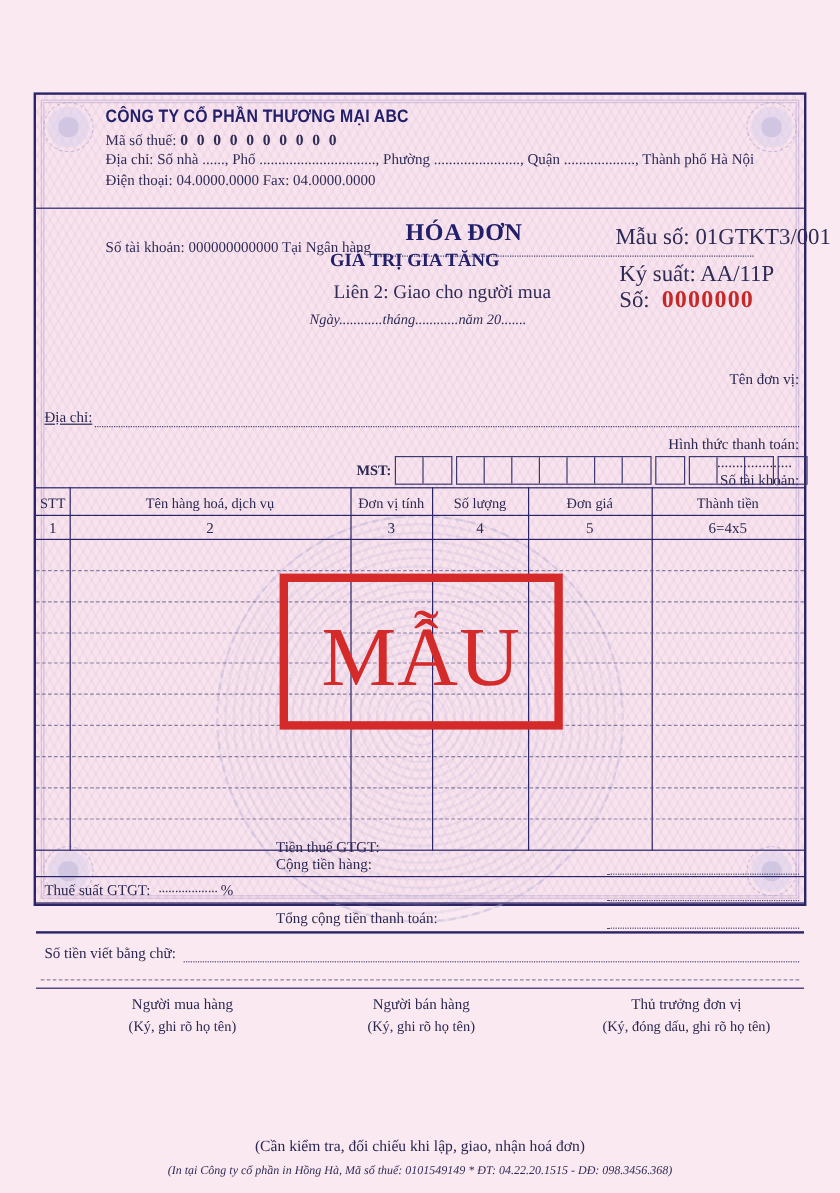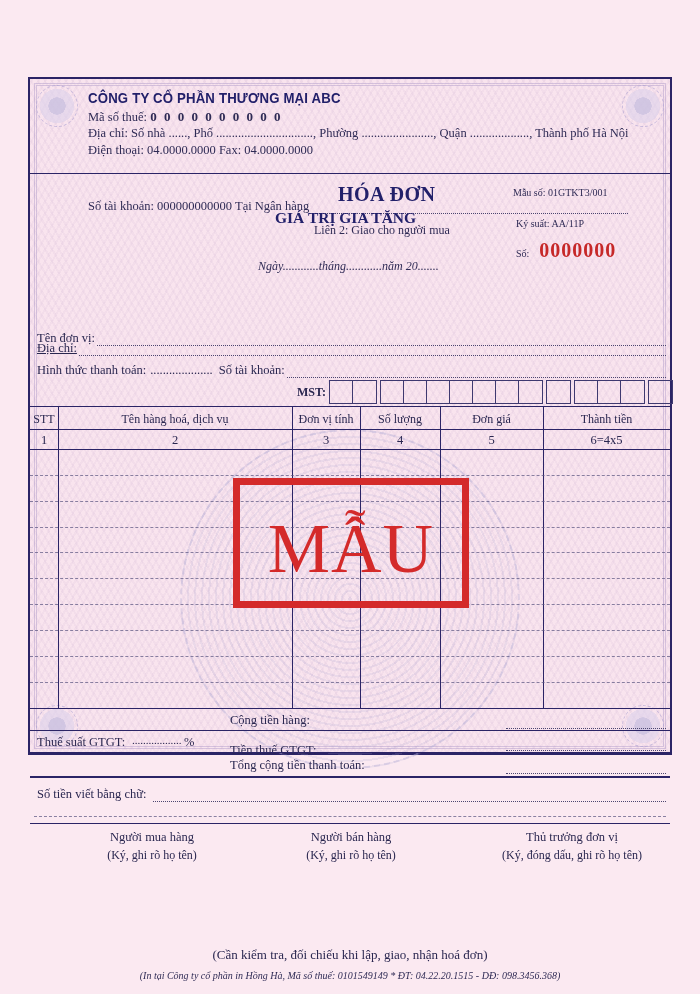--- a/index.html
+++ b/index.html
@@ -29,21 +29,21 @@
   
   .company-name { left: 58px; top: 10px; font-family: "Liberation Sans", sans-serif; font-weight: bold; font-size: 15px; color: #22206a; transform: scaleX(0.88); transform-origin: left; letter-spacing: 0.2px; }
   .hdr-line { font-size: 12.5px; color: #2f2b55; }
   .bold-digits { font-weight: bold; letter-spacing: 2px; font-size: 13px; }
   .hline { position: absolute; left: 0; right: 0; height: 0; border-top: 1.5px solid #2b2466; }
   .dots { display: inline-block; border-bottom: 1px dotted #4b4670; height: 10px; vertical-align: baseline; }
 
   
   .title-main { font-weight: bold; font-size: 20px; color: #22206a; letter-spacing: 0.5px; margin-left: 38px; }
   .title-sub { font-weight: bold; font-size: 15.5px; color: #22206a; }
-  .meta { font-size: 10px; color: #2f2b55; }
+  .meta { font-size: 19px; color: #2f2b55; }
   .serial { font-weight: bold; font-size: 20px; color: #c62828; letter-spacing: 1px; }
   .italic { font-style: italic; }
 
   
   .buyer-row { position: absolute; left: 7px; right: 4px; font-size: 12.5px; display: flex; align-items: flex-end; }
   .buyer-row .fill { flex: 1; border-bottom: 1px dotted #4b4670; margin-left: 2px; height: 10px; }
 
   
   .mst { position: absolute; top: 301px; left: 267px; display: flex; align-items: center; }
   .mst-label { font-weight: bold; font-size: 12px; margin-right: 3px; }
@@ -95,39 +95,39 @@
   <div class="abs hdr-line" style="left:58px;top:47px;">Địa chỉ: Số nhà ......, Phố ..............................., Phường ......................., Quận ..................., Thành phố Hà Nội</div>
   <div class="abs hdr-line" style="left:58px;top:64px;">Điện thoại: 04.0000.0000   Fax: 04.0000.0000</div>
   <div class="abs hdr-line" style="left:58px;top:80px;display:flex;align-items:flex-end;width:540px;margin-top:40px;">
     <span>Số tài khoản: 000000000000 Tại Ngân hàng</span>
     <span class="dots" style="flex:1;margin-left:4px;"></span>
   </div>
   <div class="hline" style="top:94px;"></div>
 
   <div class="abs title-main" style="left:270px;top:104px;">HÓA ĐƠN</div>
   <div class="abs title-sub" style="left:245px;top:130px;">GIÁ TRỊ GIA TĂNG</div>
-  <div class="abs meta" style="left:248px;top:144px;font-size:12px;margin-left:36px;">Liên 2: Giao cho người mua</div>
+  <div class="abs meta" style="left:248px;top:156px;font-size:16px;">Liên 2: Giao cho người mua</div>
   <div class="abs meta italic" style="left:228px;top:180px;font-size:12px;">Ngày............tháng............năm 20.......</div>
 
   <div class="abs meta" style="left:483px;top:108px;">Mẫu số: 01GTKT3/001</div>
   <div class="abs meta" style="left:486px;top:139px;">Ký suất: AA/11P</div>
   <div class="abs" style="left:486px;top:160px;display:flex;align-items:baseline;">
     <span class="meta" style="margin-right:10px;">Số:</span>
     <span class="serial">0000000</span>
   </div>
 
-  <div class="buyer-row" style="top:252px;">
+  <div class="buyer-row" style="top:230px;flex-direction:column;">
     <span>Tên đơn vị:</span>
     <span class="fill"></span>
   </div>
   <div class="buyer-row" style="top:262px;text-decoration:underline;">
     <span>Địa chỉ:</span>
     <span class="fill"></span>
   </div>
-  <div class="buyer-row" style="top:284px;">
+  <div class="buyer-row" style="top:284px;flex-direction:column;">
     <span>Hình thức thanh toán:</span>
     <span style="margin:0 6px 0 4px;">....................</span>
     <span>Số tài khoản:</span>
     <span class="fill"></span>
   </div>
 
   <div class="mst">
     <span class="mst-label">MST:</span>
     <div class="mst-group">
       <div class="mst-box"></div>
@@ -195,21 +195,21 @@
   </div>
 
   <div class="hline" style="top:629px;"></div>
   <div class="tot-label" style="left:200px;top:634px;">Cộng tiền hàng:</div>
   <div class="tot-fill" style="top:640px;"></div>
   <div class="hline" style="top:651px;"></div>
 
   <div class="tot-label" style="left:7px;top:656px;">Thuế suất GTGT:</div>
   <div class="tot-label" style="left:102px;top:655px;font-size:11px;">..................</div>
   <div class="tot-label" style="left:154px;top:656px;">%</div>
-  <div class="tot-label" style="left:200px;top:664px;">Tiền thuế GTGT:</div>
+  <div class="tot-label" style="left:200px;top:620px;">Tiền thuế GTGT:</div>
   <div class="tot-fill" style="top:662px;"></div>
   <div class="hline" style="top:673px;"></div>
 
   <div class="tot-label" style="left:200px;top:679px;">Tổng cộng tiền thanh toán:</div>
   <div class="tot-fill" style="top:685px;"></div>
   <div class="hline" style="top:697px;border-top-width:2px;"></div>
 
   <div class="buyer-row" style="top:708px;">
     <span>Số tiền viết bằng chữ:</span>
     <span class="fill" style="margin-left:6px;"></span>

